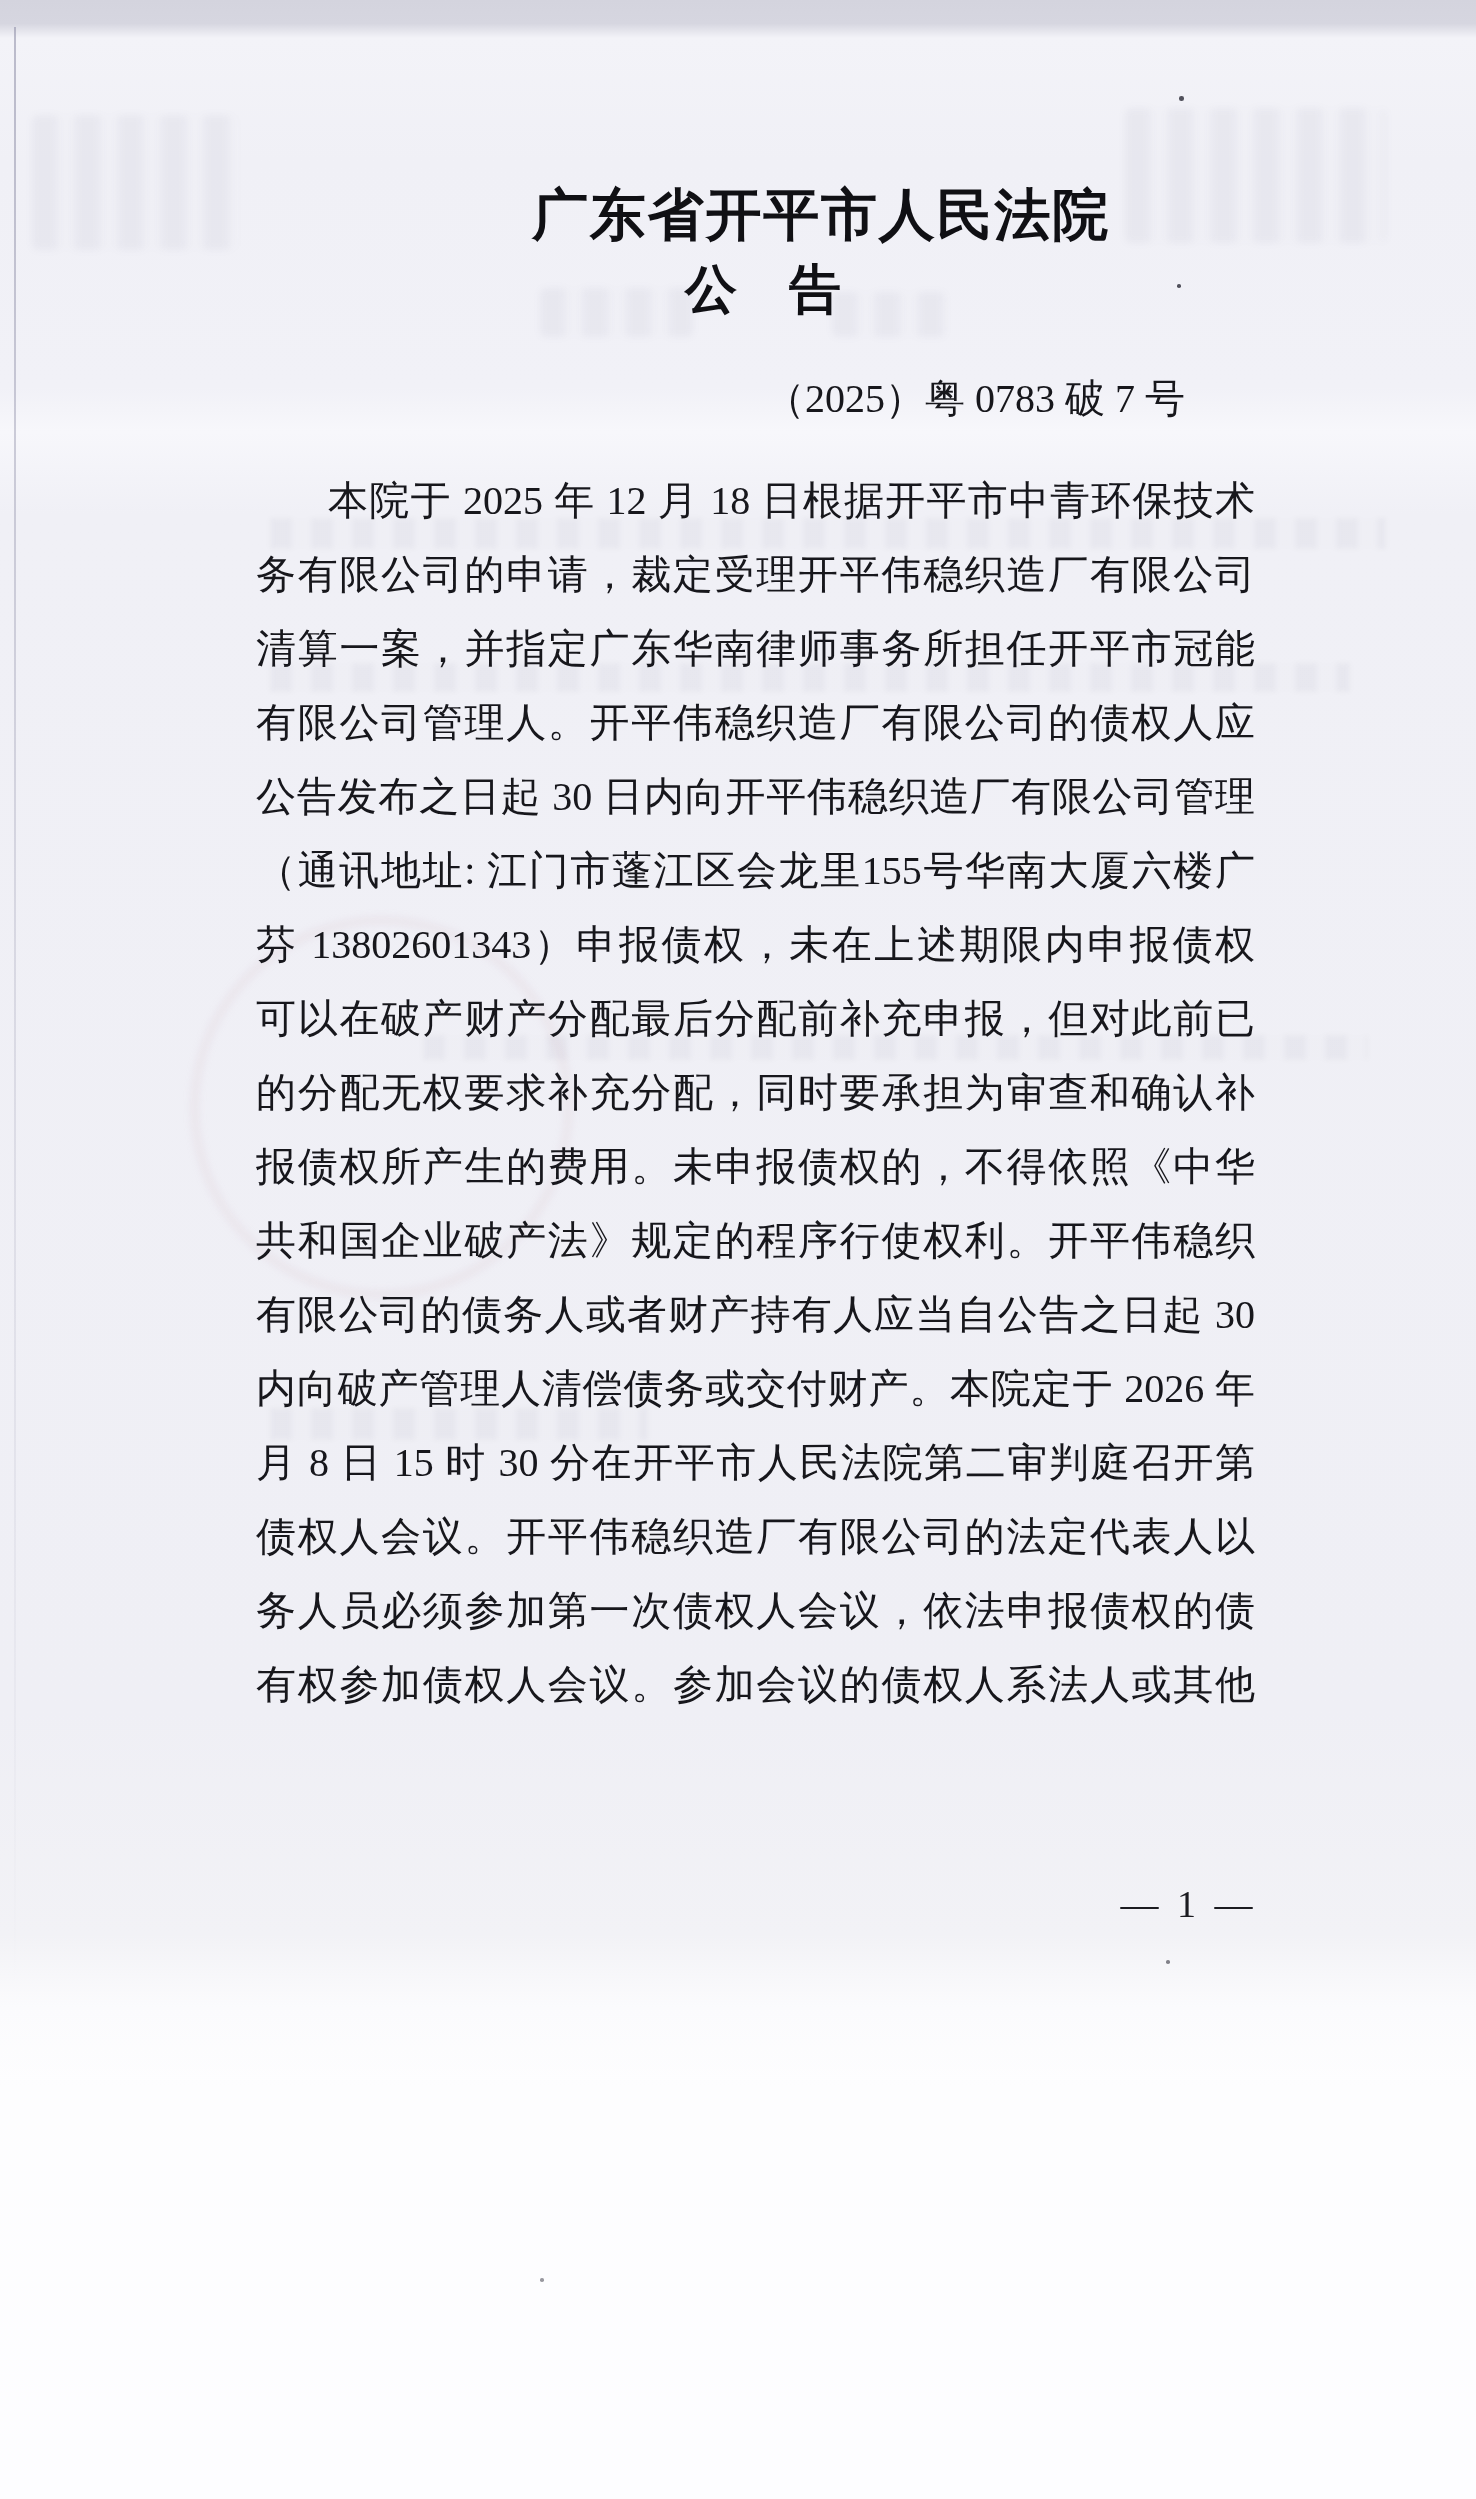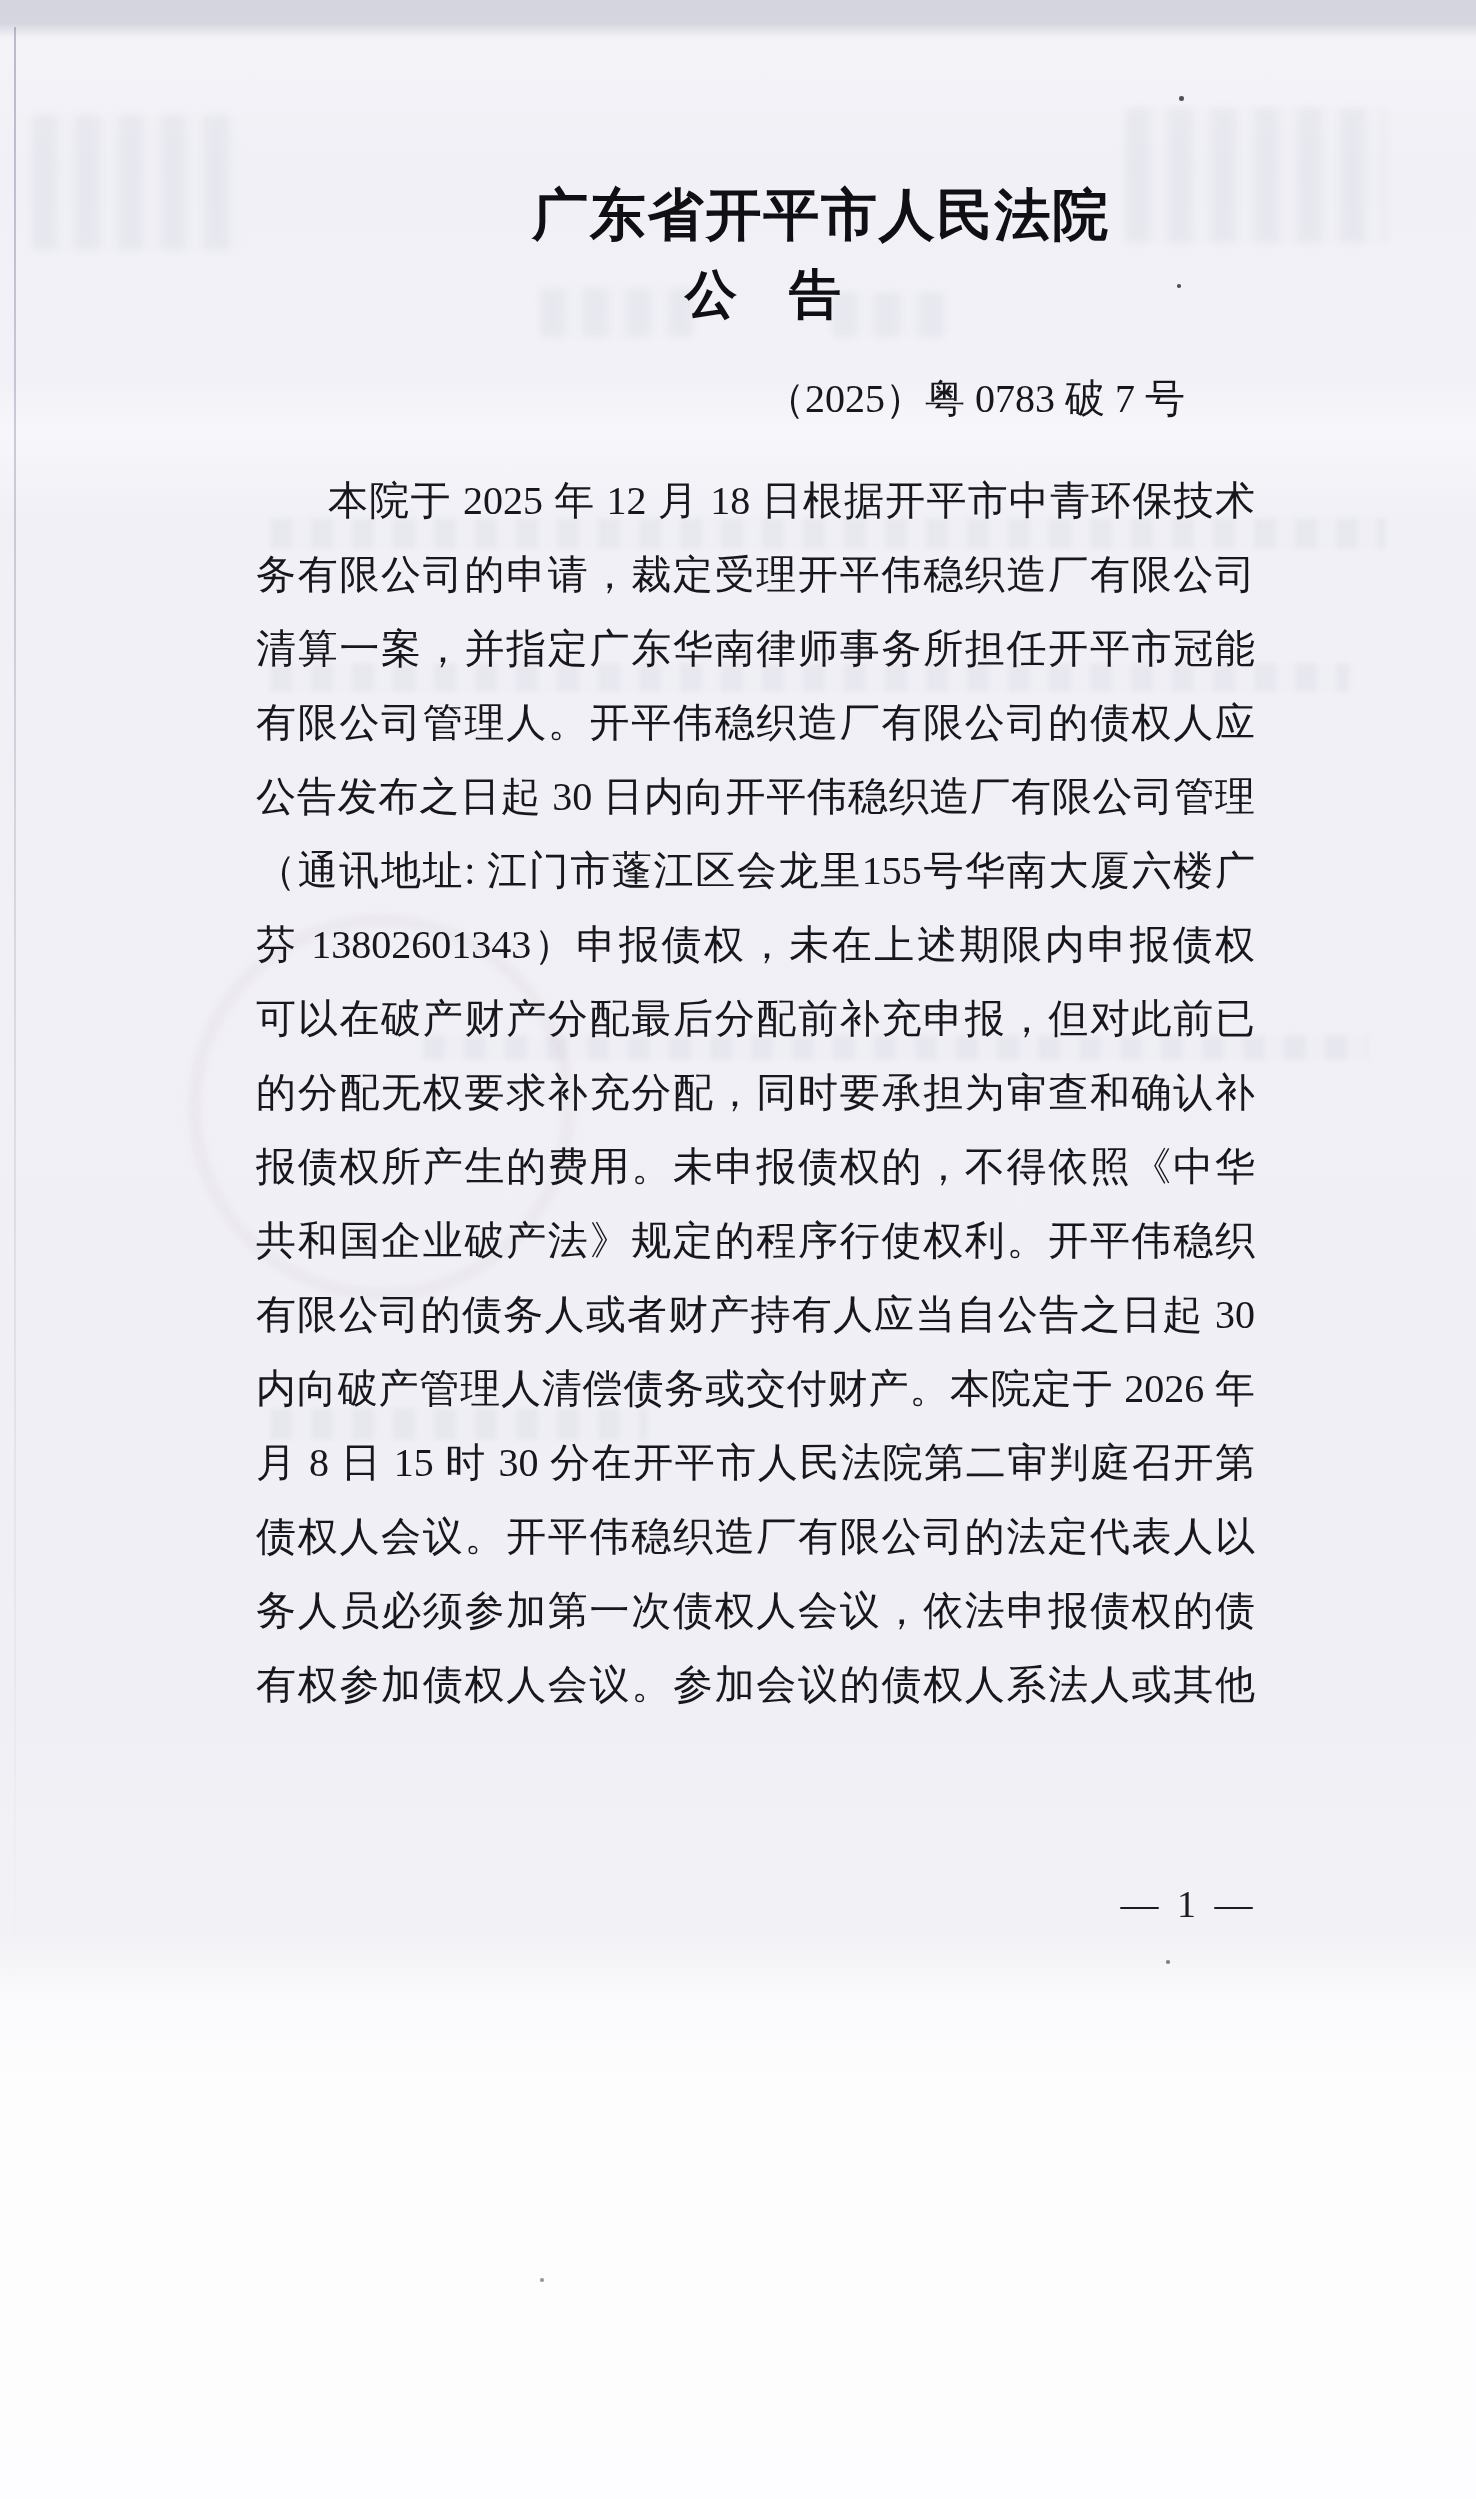--- a/index.html
+++ b/index.html
@@ -52,21 +52,21 @@
     line-height: 59px;
     letter-spacing: 1.8px;
     color: #101014;
     margin-left: 46px;
   }
   .doctype {
     position: absolute;
     top: 267px; left: 763px;
     transform: translateX(-50%);
     white-space: nowrap;
-    font-family: Liberation Sans, sans-serif;
+    font-family: Liberation Mono, monospace;
     font-weight: 700;
     font-size: 52px;
     line-height: 54px;
     color: #101014;
   }
   .caseno {
     position: absolute;
     top: 378px; right: 292px;
     white-space: nowrap;
     font-size: 40px;

